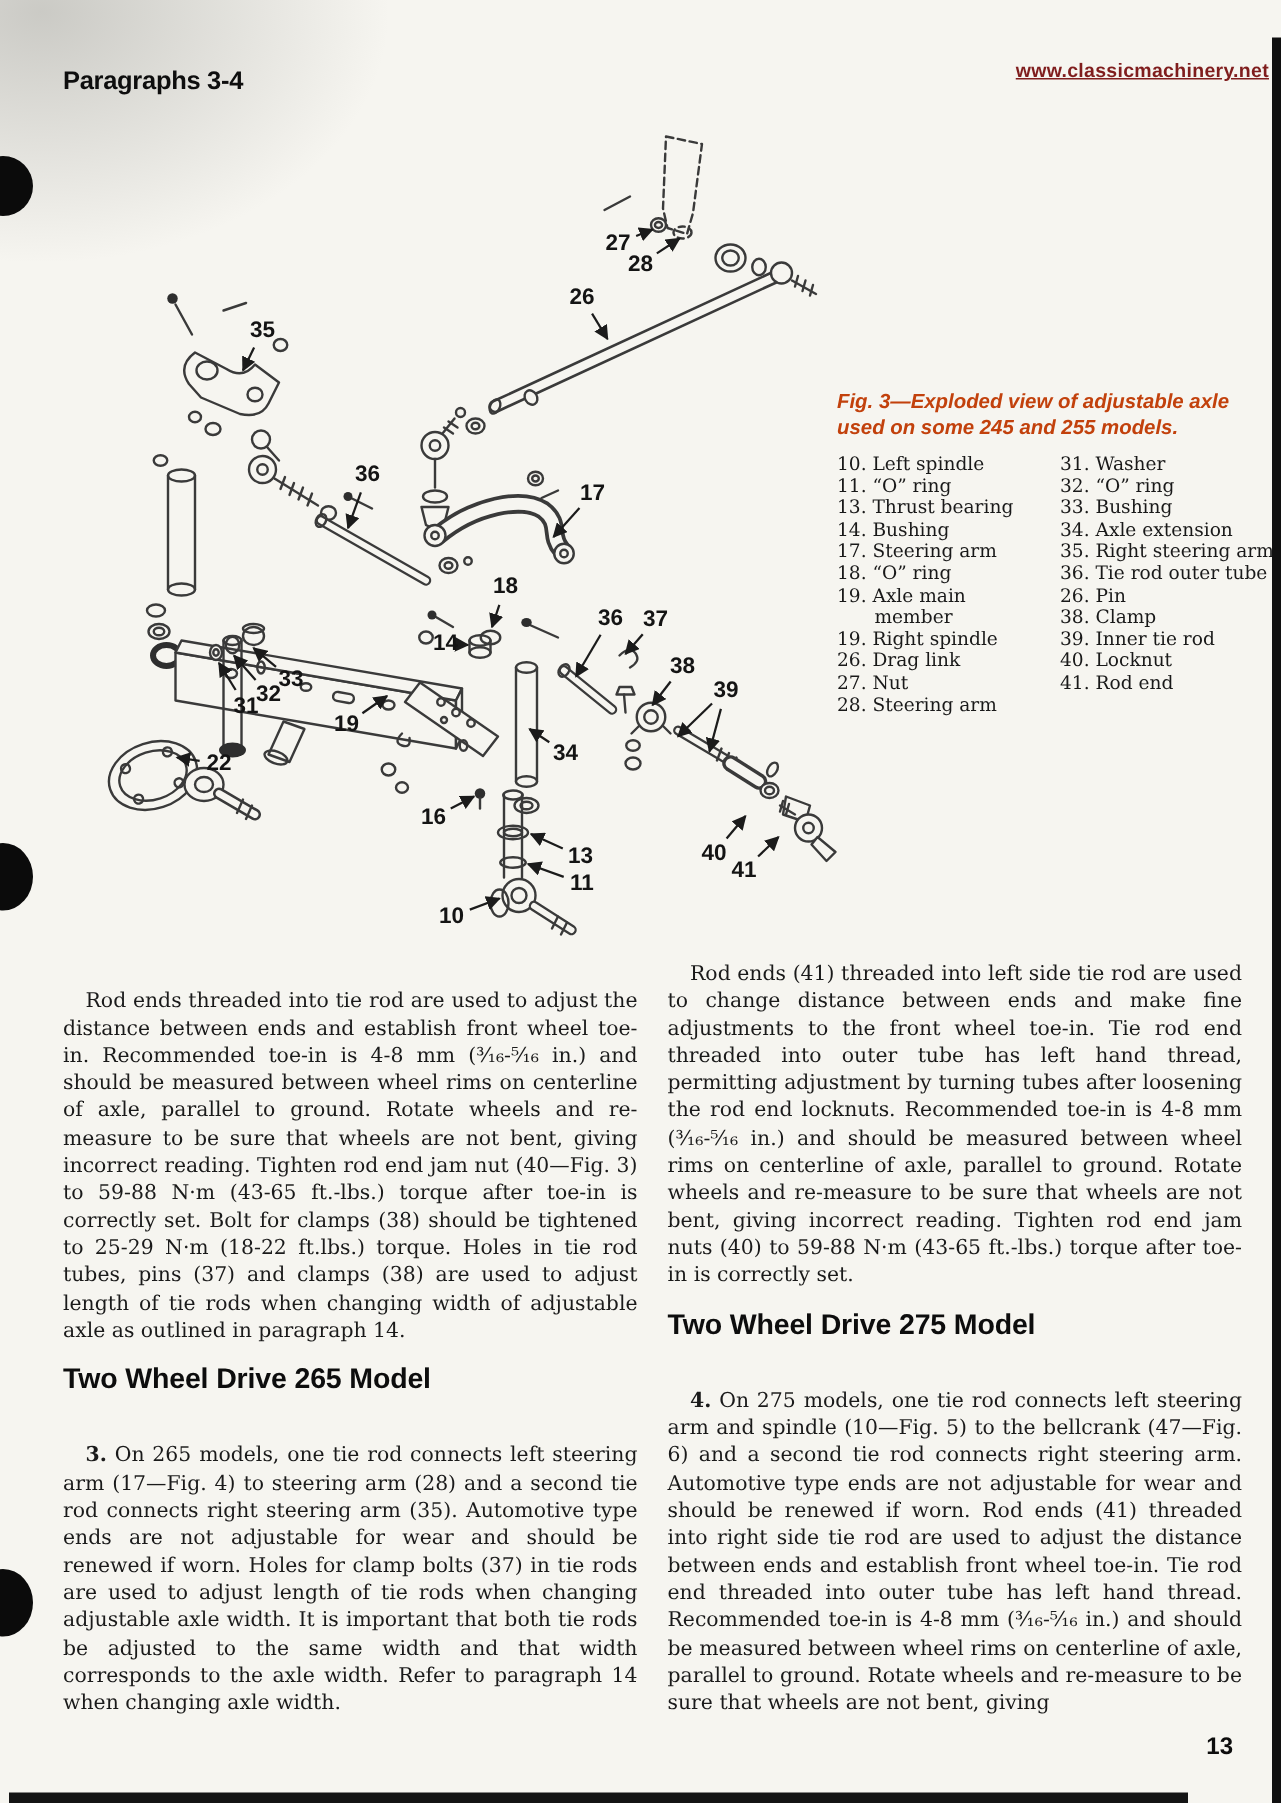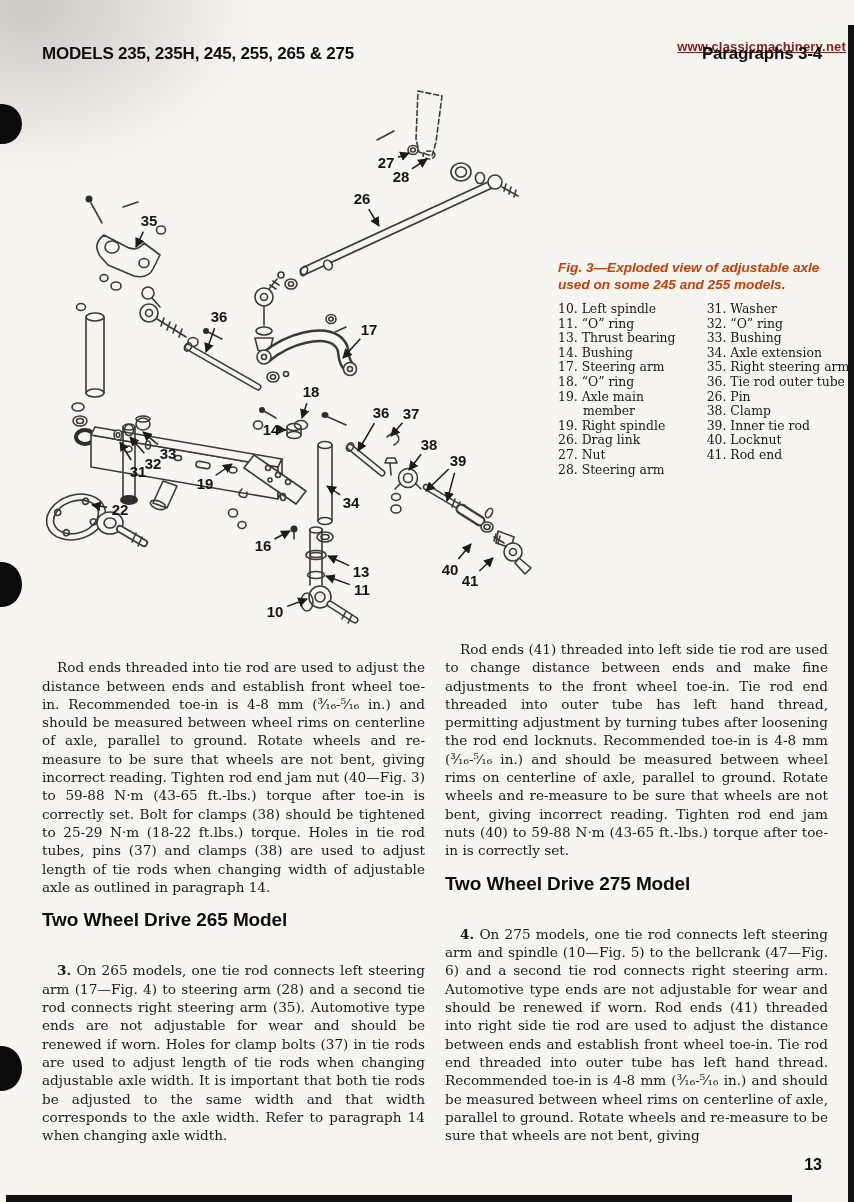--- a/index.html
+++ b/index.html
@@ -21,21 +21,21 @@
     font-size:13px; font-weight:bold; letter-spacing:.2px;
     text-decoration:underline;
   }
   .page-header{
     position:absolute; top:44px; left:42px; right:32px;
     display:flex; justify-content:space-between; align-items:baseline;
     font-family:"Liberation Sans", sans-serif;
     font-weight:bold; font-size:17px; letter-spacing:-0.2px; color:#0e0e0e;
   }
   
-  .diagram-wrap{ position:absolute; left:28px; top:85px; width:520px; height:552px; }
+  .diagram-wrap{ position:absolute; left:54px; top:85px; width:520px; height:552px; }
   .diagram-wrap svg{ position:absolute; left:0; top:0; }
   .s{fill:none; stroke:#3a3a3a; stroke-width:1.6; stroke-linecap:round; stroke-linejoin:round;}
   .fillp{fill:#f6f5f0; stroke:#3a3a3a; stroke-width:1.6; stroke-linejoin:round;}
   .fd{fill:#2e2e2e; stroke:none;}
   .tube{stroke:#3a3a3a; stroke-linecap:round; fill:none;}
   .tubei{stroke:#f6f5f0; stroke-linecap:round; fill:none;}
   .callout-num{
     font-family:"Liberation Sans", sans-serif; font-weight:bold; font-size:15px;
     fill:#141414; text-anchor:middle; dominant-baseline:central;
   }
@@ -81,21 +81,20 @@
 </style>
 </head>
 <body>
 
 <div class="page">
   <div class="corner-shade"></div>
 
   <div class="url-banner" style="color: #7f1d1d; margin-top: 36px;">www.classicmachinery.net</div>
 
   <div class="page-header">
-    <span>MODELS 235, 235H, 245, 255, 265 &amp; 275</span>
     <span>Paragraphs 3-4</span>
   </div>
 
   <div class="diagram-wrap">
     <svg id="diagram-art" width="520" height="552" viewBox="0 0 520 552">
 
       <path class="s" stroke-dasharray="5 3" d="M390,6 l24,5 -6,46 -4,14 -13,-4 -3,-13 z"></path>
       <ellipse class="s" stroke-dasharray="4 3" cx="401" cy="70" rx="6" ry="4"></ellipse>
       <line class="s" x1="349" y1="55" x2="366" y2="46" stroke-width="3.5"></line>
       <ellipse class="fillp" cx="385" cy="65" rx="5" ry="4.5"></ellipse>

